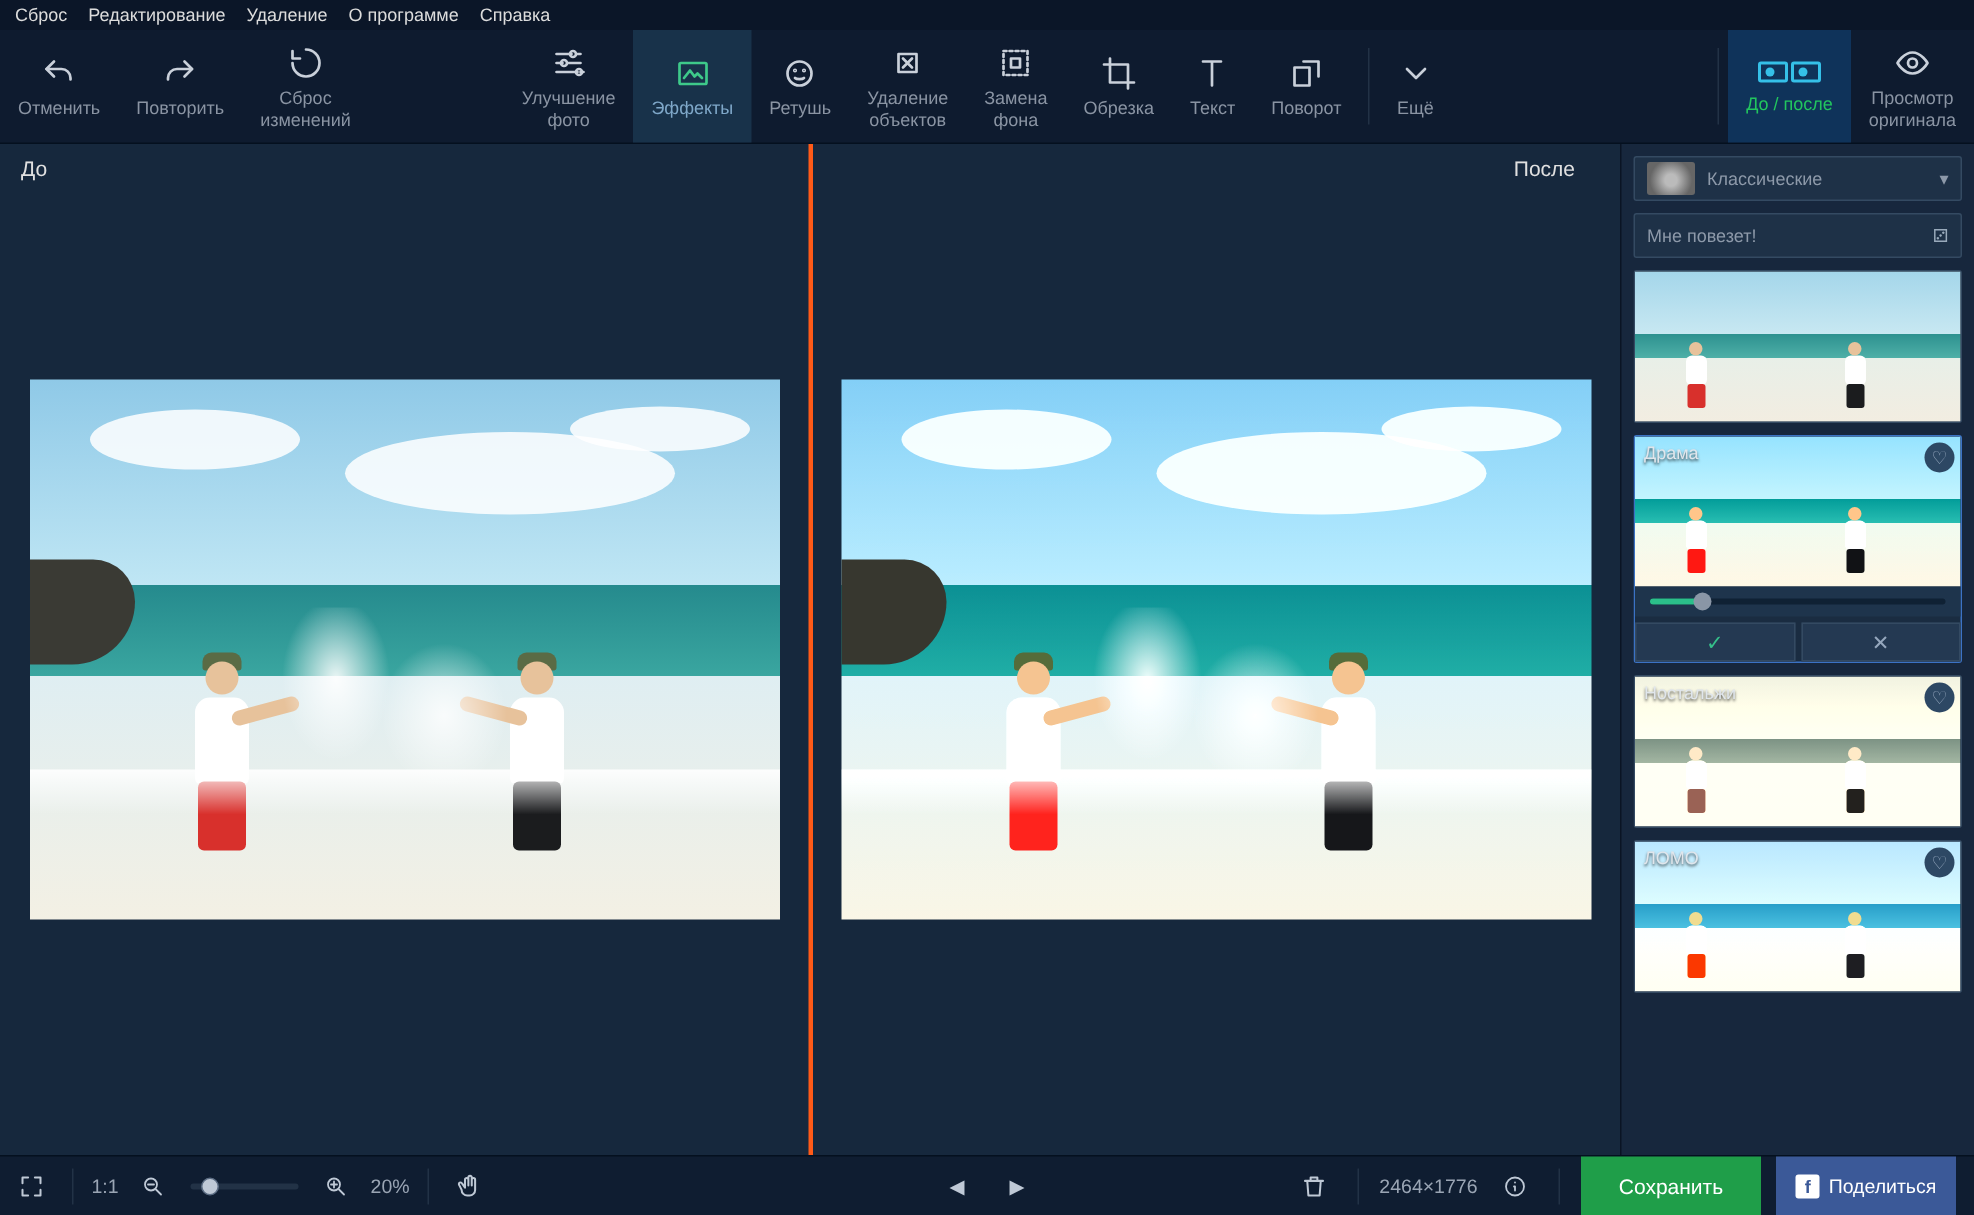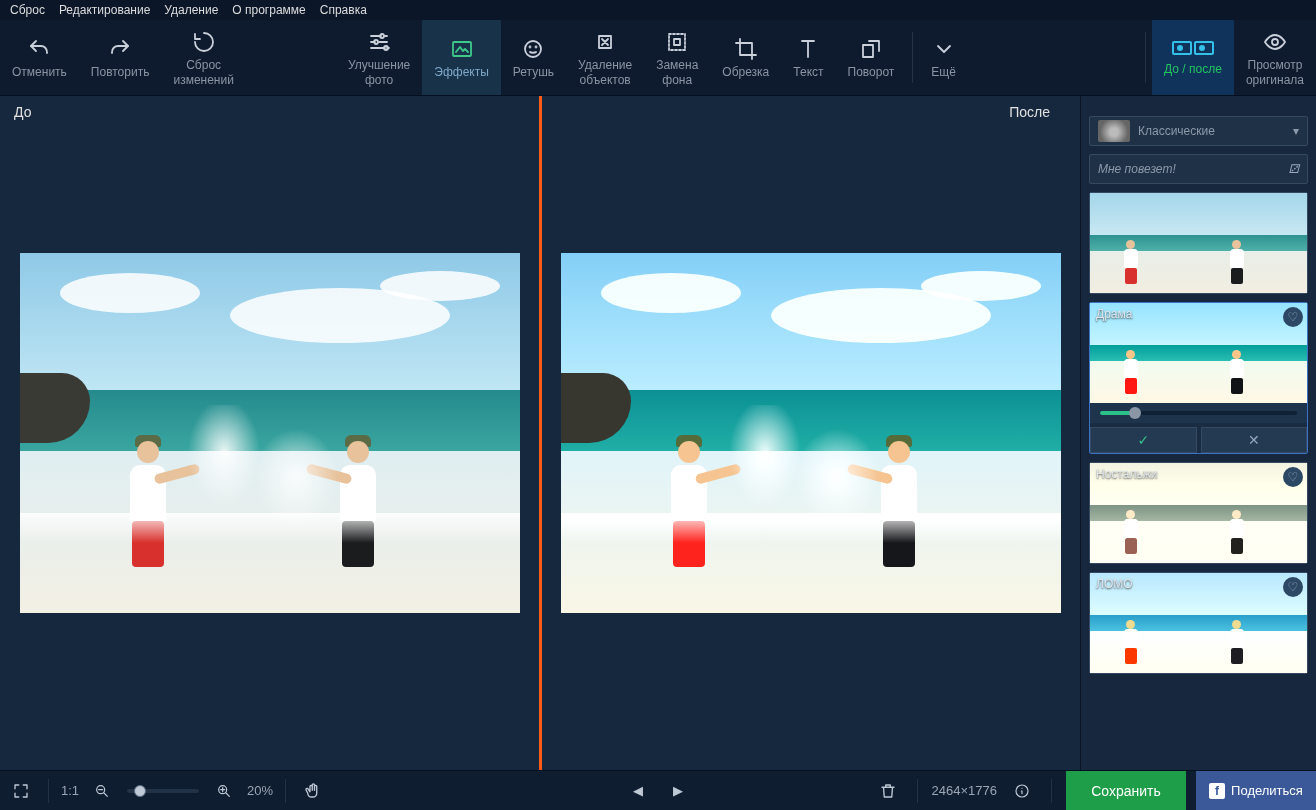--- a/index.html
+++ b/index.html
@@ -47,24 +47,24 @@
   .p-cap { width: 26px; height: 12px; background: #5a6b45; border-radius: 6px 6px 2px 2px; position: absolute; top: -30px; left: 5px; }
   .p-arm { width: 46px; height: 10px; background: #e7c29b; position: absolute; top: 4px; border-radius: 5px; }
   .p-legs { width: 32px; height: 46px; position: absolute; bottom: -44px; left: 2px; border-radius: 4px; }
   .p1 { left: 110px; } .p1 .p-legs { background: #d8302c; } .p1 .p-arm { left: 24px; transform: rotate(-15deg); }
   .p2 { left: 320px; } .p2 .p-legs { background: #1b1c1e; } .p2 .p-arm { right: 24px; transform: rotate(195deg); }
   .splash { position: absolute; left: 150px; bottom: 88px; width: 180px; height: 120px; background: radial-gradient(ellipse 60px 90px at 30% 40%, rgba(255,255,255,.9), transparent 60%), radial-gradient(ellipse 70px 80px at 70% 60%, rgba(255,255,255,.8), transparent 60%); pointer-events: none; }
   .wave { position: absolute; left: 0; right: 0; bottom: 70px; height: 30px; background: linear-gradient(to bottom, rgba(255,255,255,.9), rgba(255,255,255,0)); }
 
   
   .right-panel { width: 236px; background: #17273d; border-left: 1px solid #0a1424; display: flex; flex-direction: column; padding: 8px; gap: 8px; }
-  .category-select { height: 30px; background: #1e3147; border: 1px solid #344a62; border-radius: 2px; display: flex; align-items: center; padding: 0 8px; color: #8d99a9; font-size: 12px; justify-content: space-between; margin-top: 12px; }
+  .category-select { height: 30px; background: #1e3147; border: 1px solid #344a62; border-radius: 2px; display: flex; align-items: center; padding: 0 8px; color: #8d99a9; font-size: 12px; justify-content: space-between; }
   .cat-thumb { width: 32px; height: 22px; background: radial-gradient(circle at 50% 55%, #bbb 20%, #666 70%); border-radius: 2px; margin-right: 8px; }
   .cat-name { flex: 1; }
-  .lucky-row { height: 30px; background: #1e3147; border: 1px solid #344a62; border-radius: 2px; display: flex; align-items: center; padding: 0 8px; color: #8d99a9; font-size: 12px; justify-content: space-between; font-style: italic; }
+  .lucky-row { height: 30px; background: #1e3147; border: 1px solid #344a62; border-radius: 2px; display: flex; align-items: center; padding: 0 8px; color: #8d99a9; font-size: 12px; justify-content: space-between; }
   .effects-list { flex: 1; overflow: auto; display: flex; flex-direction: column; gap: 8px; }
   .effects-list::-webkit-scrollbar { width: 10px; }
   .effects-list::-webkit-scrollbar-thumb { background: #2a3e55; border-radius: 5px; }
   .effect-item { position: relative; border: 1px solid #344a62; border-radius: 2px; background: #1a2c41; }
   .effect-thumb { height: 100px; position: relative; overflow: hidden; }
   .effect-thumb .mini { position: absolute; inset: 0; }
   .eff-label { position: absolute; left: 6px; top: 4px; font-size: 12px; color: #e0e6ec; text-shadow: 0 1px 2px rgba(0,0,0,.7); z-index: 2; }
   .fav { position: absolute; right: 4px; top: 4px; width: 20px; height: 20px; background: #2d4864; border-radius: 50%; display: flex; align-items: center; justify-content: center; z-index: 2; color: #95a7bd; font-size: 12px; }
   .eff0 .mini { background: linear-gradient(#6d7a80, #aeb8bc); }
   .eff1 .mini { filter: saturate(1.4) contrast(1.1); }
@@ -80,21 +80,21 @@
   .effect-item.selected { border-color: #3b72c4; }
   .slider-row { height: 20px; background: #1e344c; display: flex; align-items: center; padding: 0 10px; }
   .slider-track { flex: 1; height: 4px; background: #0f2134; border-radius: 2px; position: relative; }
   .slider-fill { position: absolute; left: 0; top: 0; bottom: 0; width: 18%; background: #2bbf8a; border-radius: 2px; }
   .slider-knob { position: absolute; left: 18%; top: 50%; width: 12px; height: 12px; background: #8a96a6; border-radius: 50%; transform: translate(-50%, -50%); }
   .confirm-row { display: flex; height: 26px; gap: 4px; margin-top: 4px; }
   .confirm-row button { flex: 1; background: #243952; border: 1px solid #344a62; color: #95a7bd; font-size: 14px; display: flex; align-items: center; justify-content: center; }
   .confirm-row .ok { color: #35c08a; }
 
   
-  .bottom-bar { height: 40px; background: #0f1d31; display: flex; align-items: center; border-top: 1px solid #04101f; padding: 0 0 0 6px; font-size: 13px; color: #9aa5b4; gap: 8px; }
+  .bottom-bar { height: 40px; background: #0f1d31; display: flex; align-items: center; border-top: 1px solid #04101f; padding: 0 12px 0 6px; font-size: 13px; color: #9aa5b4; gap: 8px; }
   .bb-btn { width: 30px; height: 30px; display: flex; align-items: center; justify-content: center; color: #bfc9d6; }
   .zoom-slider { width: 72px; height: 4px; background: #223246; border-radius: 2px; position: relative; margin: 0 2px; }
   .zoom-knob { position: absolute; left: 18%; top: 50%; width: 12px; height: 12px; background: #bfc9d6; border: 1px solid #5a6b82; border-radius: 50%; transform: translate(-50%, -50%); }
   .bb-sep { width: 1px; height: 24px; background: #223246; margin: 0 4px; }
   .nav-arrows { position: absolute; left: 50%; transform: translateX(-50%); display: flex; gap: 10px; color: #bfc9d6; }
   .right-cluster { margin-left: auto; display: flex; align-items: center; gap: 10px; height: 100%; }
   .save-btn { width: 120px; height: 40px; background: #1f9e49; color: #fff; display: flex; align-items: center; justify-content: center; font-size: 14px; }
   .share-btn { width: 120px; height: 40px; background: #3b5998; color: #fff; display: flex; align-items: center; justify-content: center; gap: 6px; font-size: 13px; }
   .fb-badge { width: 16px; height: 16px; background: #fff; color: #3b5998; font-weight: bold; font-size: 12px; display: flex; align-items: center; justify-content: center; border-radius: 2px; }
   .bottom-bar { position: relative; }

